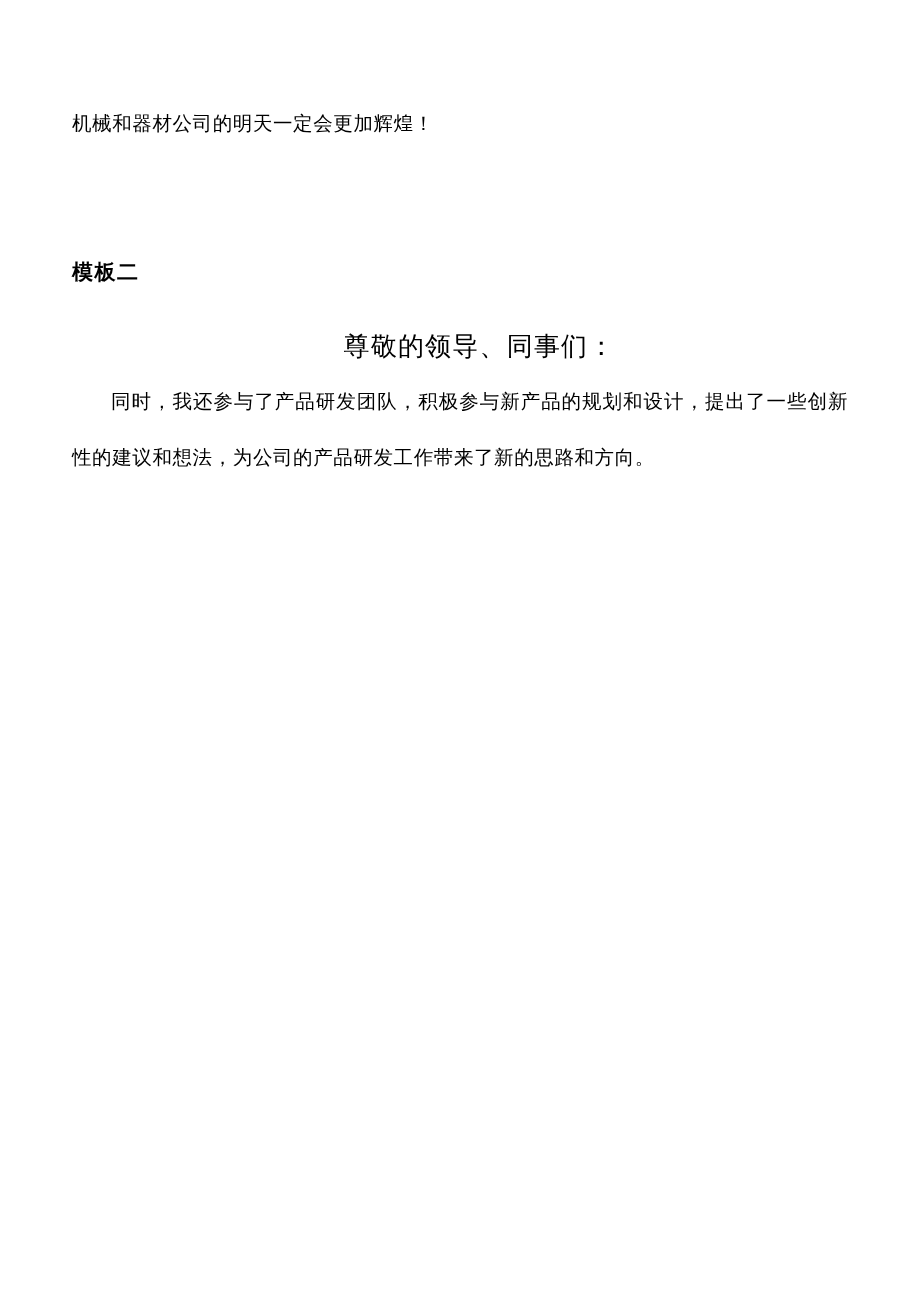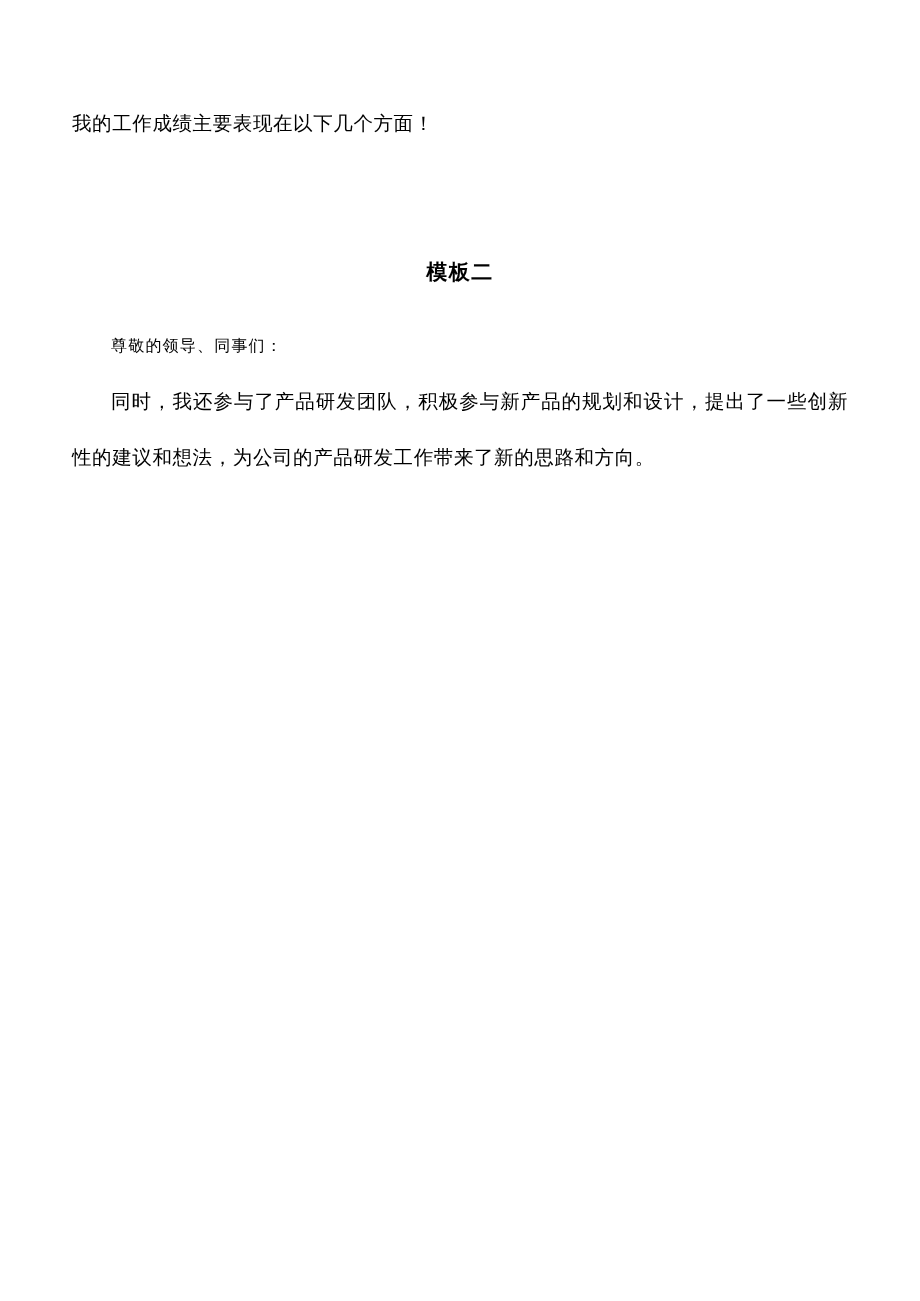--- a/index.html
+++ b/index.html
@@ -35,44 +35,44 @@
     margin: 0;
     color: #000;
   }
   .first-line {
     margin-bottom: 0;
   }
   .indent {
     text-indent: 39px;
   }
   .heading-center {
-    text-align: center;
     font-size: 21px;
     font-weight: bold;
     letter-spacing: 1.5px;
     line-height: 56px;
     margin: 0;
   }
   .spacer-xl { height: 92px; }
   .spacer-m { height: 18px; }
   .sub-head {
-    font-size: 16px;
+    font-size: 26px;
     line-height: 56px;
     letter-spacing: 1.2px;
     text-indent: 39px;
     margin: 0;
+    text-align: center;
   }
 </style>
 </head>
 <body>
 
 <div class="page">
   <div class="content">
 
-    <p class="para first-line">我的工作成绩主要表现在以下几个方面！</p>
+    <p class="para first-line">机械和器材公司的明天一定会更加辉煌！</p>
 
     <div class="spacer-xl"></div>
 
     <p class="heading-center">模板二</p>
 
     <div class="spacer-m"></div>
 
     <p class="sub-head">尊敬的领导、同事们：</p>
 
 

